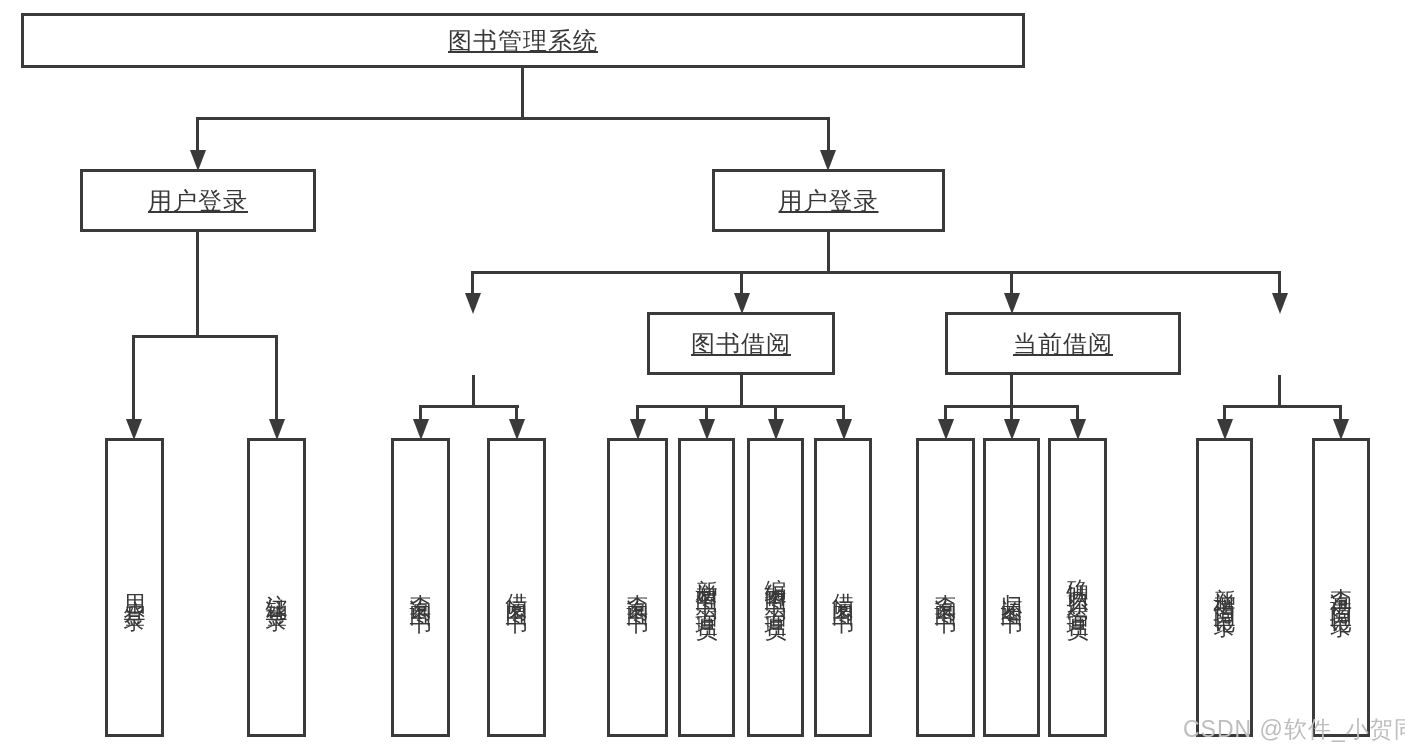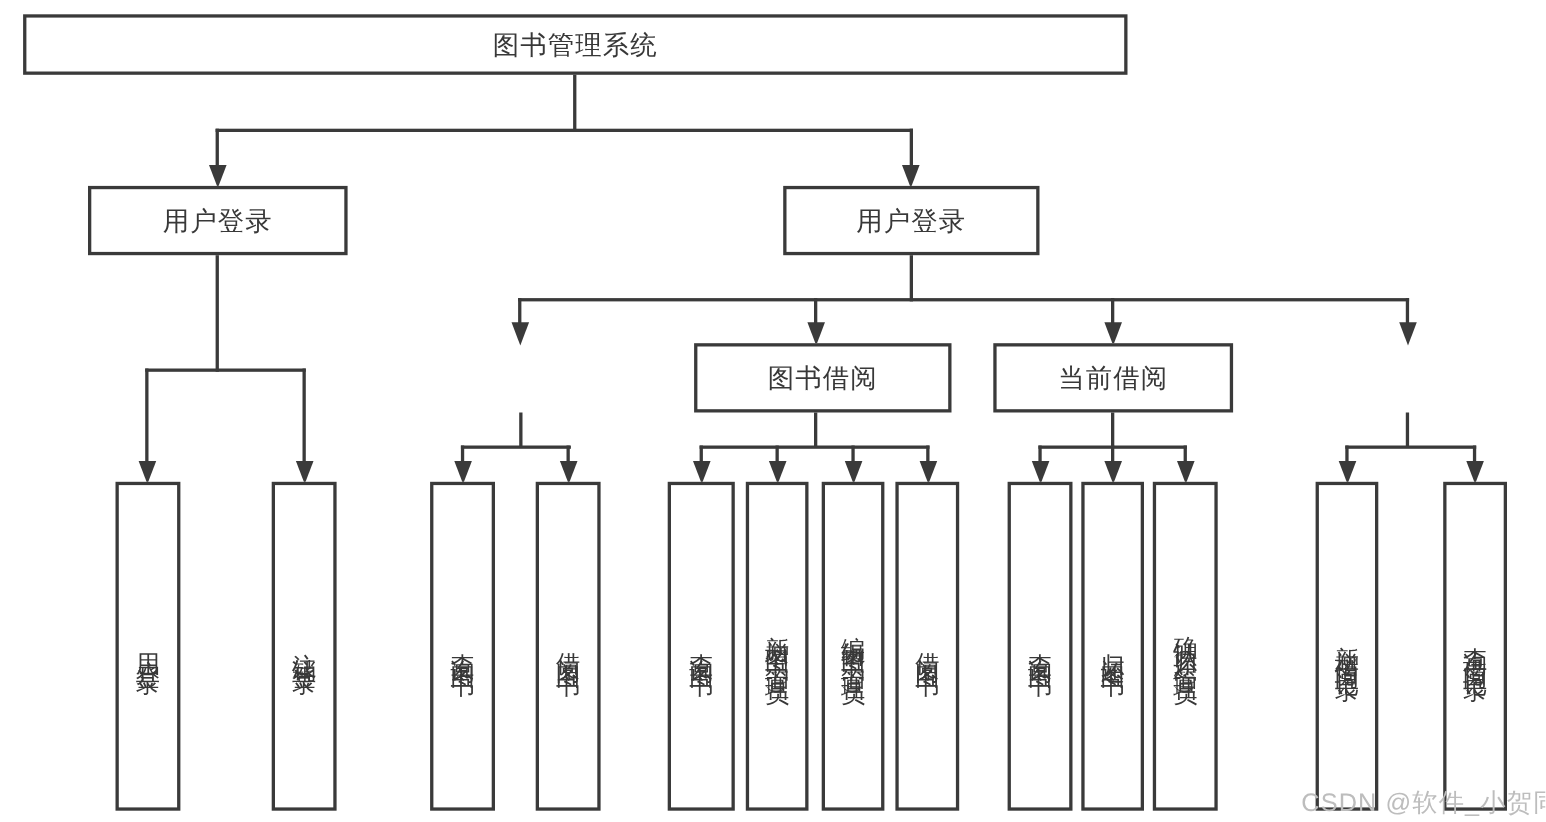--- a/index.html
+++ b/index.html
@@ -15,21 +15,21 @@
     overflow:hidden;
   }
   .box{
     position:absolute;
     border:3px solid var(--line);
     background:#ffffff;
     box-sizing:border-box;
     display:flex;align-items:center;justify-content:center;
     color:var(--text);
   }
-  .hbox{font-size:24px;letter-spacing:1px;}
+  .hbox{font-size:24px;letter-spacing:1px;text-decoration:underline;}
   .leaf{font-size:22px;}
   .leaf span{
     writing-mode:vertical-rl;
     text-orientation:mixed;
     letter-spacing:6px;
     line-height:1;
     white-space:nowrap;
   }
   .vline{position:absolute;width:3px;background:var(--line);}
   .hline{position:absolute;height:3px;background:var(--line);}
@@ -83,24 +83,24 @@
   <div class="hline" style="left:471px;top:271px;width:810px"></div>
   <div class="vline" style="left:471px;top:271px;height:26px"></div>
   <div class="arrow" style="left:465px;top:293px"></div>
   <div class="vline" style="left:740px;top:271px;height:26px"></div>
   <div class="arrow" style="left:734px;top:293px"></div>
   <div class="vline" style="left:1010px;top:271px;height:26px"></div>
   <div class="arrow" style="left:1004px;top:293px"></div>
   <div class="vline" style="left:1278px;top:271px;height:26px"></div>
   <div class="arrow" style="left:1272px;top:293px"></div>
 
-  <div class="box hbox" style="left:631px;top:312px;width:234px;height:63px">
+  <div class="box hbox" style="left:647px;top:312px;width:188px;height:63px">
     <span>图书借阅</span>
   </div>
-  <div class="box hbox" style="left:903px;top:312px;width:218px;height:63px">
+  <div class="box hbox" style="left:945px;top:312px;width:236px;height:63px">
     <span>当前借阅</span>
   </div>
 
   <div class="vline" style="left:472px;top:375px;height:32px"></div>
   <div class="hline" style="left:419px;top:405px;width:100px"></div>
   <div class="vline" style="left:419px;top:405px;height:20px"></div>
   <div class="arrow" style="left:413px;top:419px"></div>
   <div class="vline" style="left:515px;top:405px;height:20px"></div>
   <div class="arrow" style="left:509px;top:419px"></div>
 

